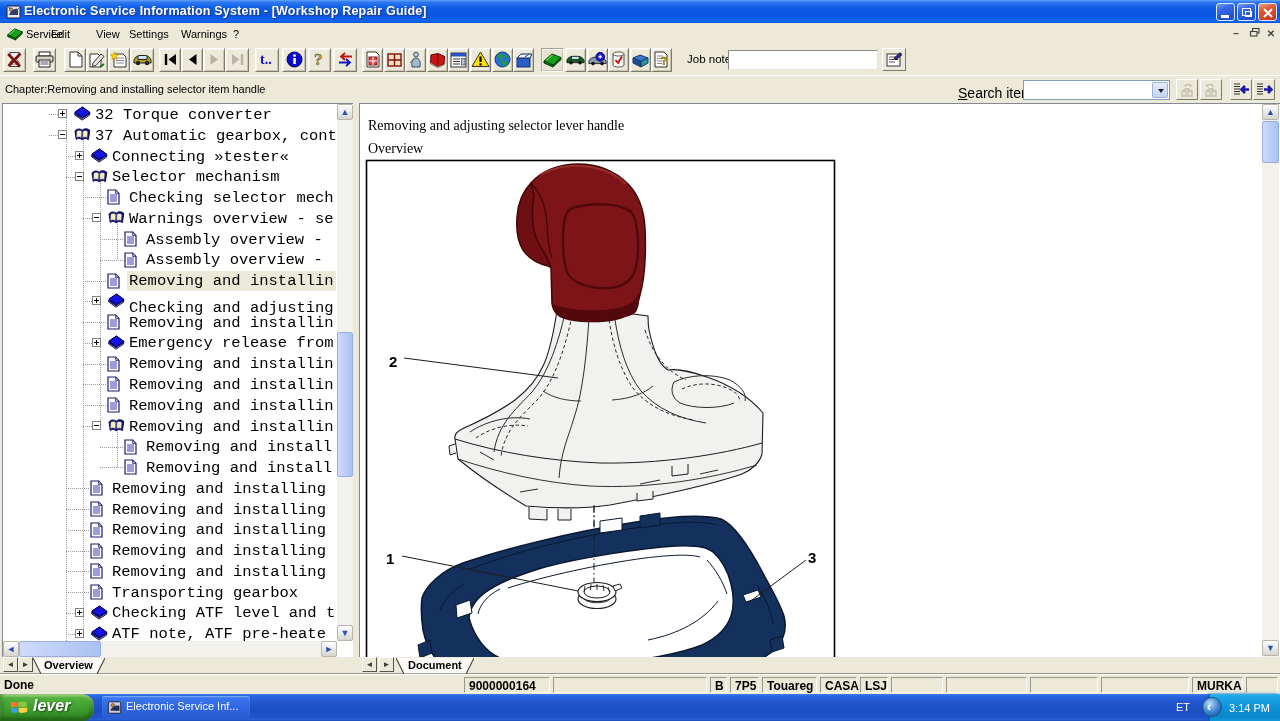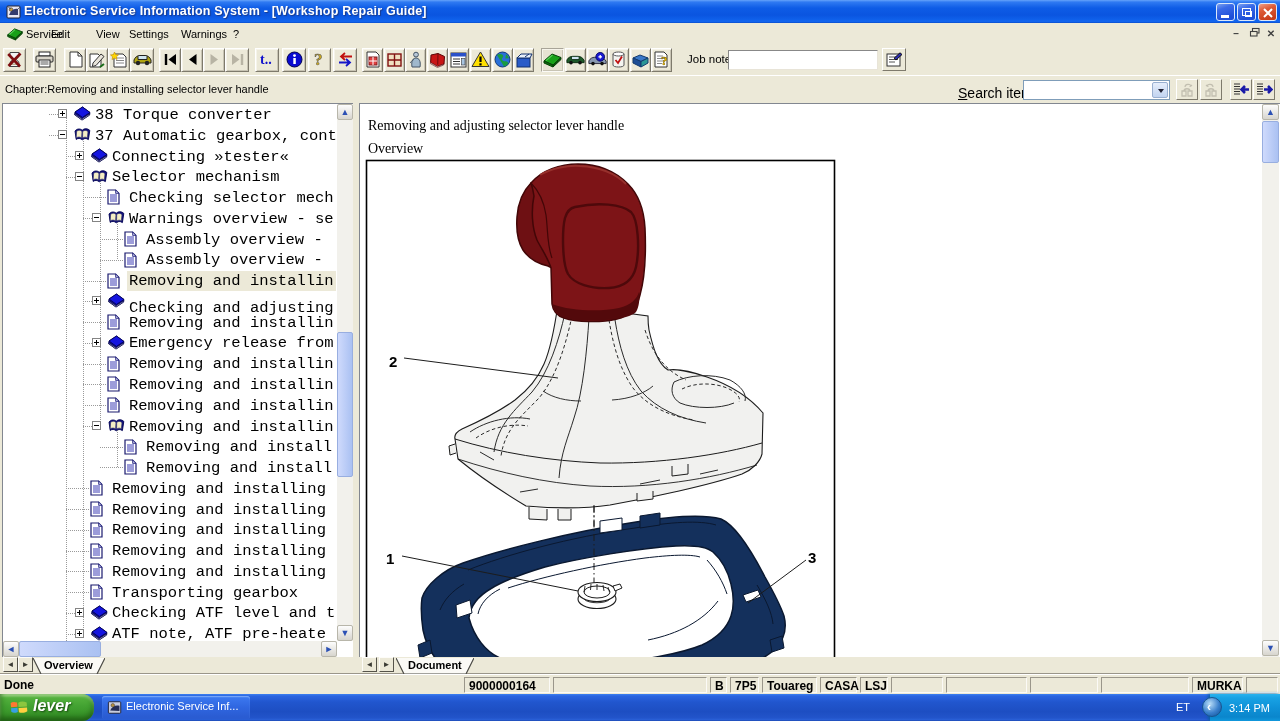--- a/index.html
+++ b/index.html
@@ -302,21 +302,21 @@
  <div id="jobinput"></div>
  <div id="jobbtn">
       <svg width="19" height="17" viewBox="0 0 19 17">
         <rect x="2" y="3" width="13" height="12" fill="#fff" stroke="#333"></rect>
         <path d="M4 6 h9 M4 8.5 h9 M4 11 h6" stroke="#555"></path>
         <path d="M11 9 L17 3.5 L15 1.8 L9 7.3 Z" fill="#2a2ab0" stroke="#111"></path>
       </svg>
     </div>
 </div>
 <div id="chapter">
- <span class="ctext">Chapter:Removing and installing selector lever handle</span>
+ <span class="ctext">Chapter:Removing and installing selector item handle</span>
  <span id="searchlab"><u>S</u>earch item:</span>
  <div id="searchbox">
       <div class="drop"></div>
     </div>
  <div class="sbtn" style="left:1176px">
       <svg width="16" height="16" viewBox="0 0 16 16" opacity="0.5">
         <path d="M3 9 h4 v5 h-4Z M9 9 h4 v5 h-4Z M5 9 C5 6 11 6 11 9" fill="none" stroke="#9a968a" stroke-width="1.3"></path>
         <path d="M6 5 C6 2 11 1.5 12 4 L13 3 M12 4 L10.5 4.5" fill="none" stroke="#9a968a" stroke-width="1.2"></path>
       </svg>
     </div>
@@ -348,21 +348,21 @@
 <div class="doth" style="left:49px;top:114px;width:13px"></div>
 <div class="pmbox" style="left:58px;top:109px">
     <span class="pmh"></span>
     <span class="pmv"></span>
   </div>
 <div class="abs" style="left:73px;top:106px;width:19px;height:16px"><svg width="19" height="16" viewBox="0 0 19 16">
       <path d="M9.5 1 L17 6.5 L16.6 9 L9 14 L1.6 8.6 L2 6Z" fill="#11118c" stroke="#00004a" stroke-width="0.8"></path>
       <path d="M2 6 L9.5 1 L17 6.5 L9.4 11.4 Z" fill="#1515e0" stroke="#00004a" stroke-width="0.8"></path>
       <path d="M16.6 9 L9 14 L1.6 8.6 L2.2 8.2 L9 12.8 L16.2 8.2Z" fill="#fffff2" stroke="#00004a" stroke-width="0.7"></path>
     </svg></div>
-<div class="trow" style="left:95px;top:106px">38 Torque converter</div>
+<div class="trow" style="left:95px;top:106px">32 Torque converter</div>
 <div class="doth" style="left:49px;top:135px;width:13px"></div>
 <div class="pmbox" style="left:58px;top:130px">
     <span class="pmh"></span>
   </div>
 <div class="abs" style="left:73px;top:127px;width:19px;height:16px"><svg width="19" height="16" viewBox="0 0 19 16">
       <path d="M2 4 C4 1.6 7 1.4 9.3 3.2 C11.4 1.2 14.8 1.4 16.8 3.4 L15.4 12.6 C13 11 11 11.2 9.3 12.8 C7.4 11.2 5 11 3.2 12.4 Z" fill="#10107e" stroke="#000050" stroke-width="0.9"></path>
       <path d="M3.6 4.4 C5.2 2.8 7.2 2.8 9 4.4 L8.6 11 C7 9.8 5.2 9.8 3.2 10.8 Z" fill="#f4eec4" stroke="#30306a" stroke-width="0.7"></path>
       <path d="M15 4.6 C13.2 3 11.2 3.1 9.7 4.4 L9.6 11 C11.2 9.9 13 9.9 14.4 10.8 Z" fill="#f4eec4" stroke="#30306a" stroke-width="0.7"></path>
     </svg></div>
 <div class="trow" style="left:95px;top:127px">37 Automatic gearbox, cont</div>

